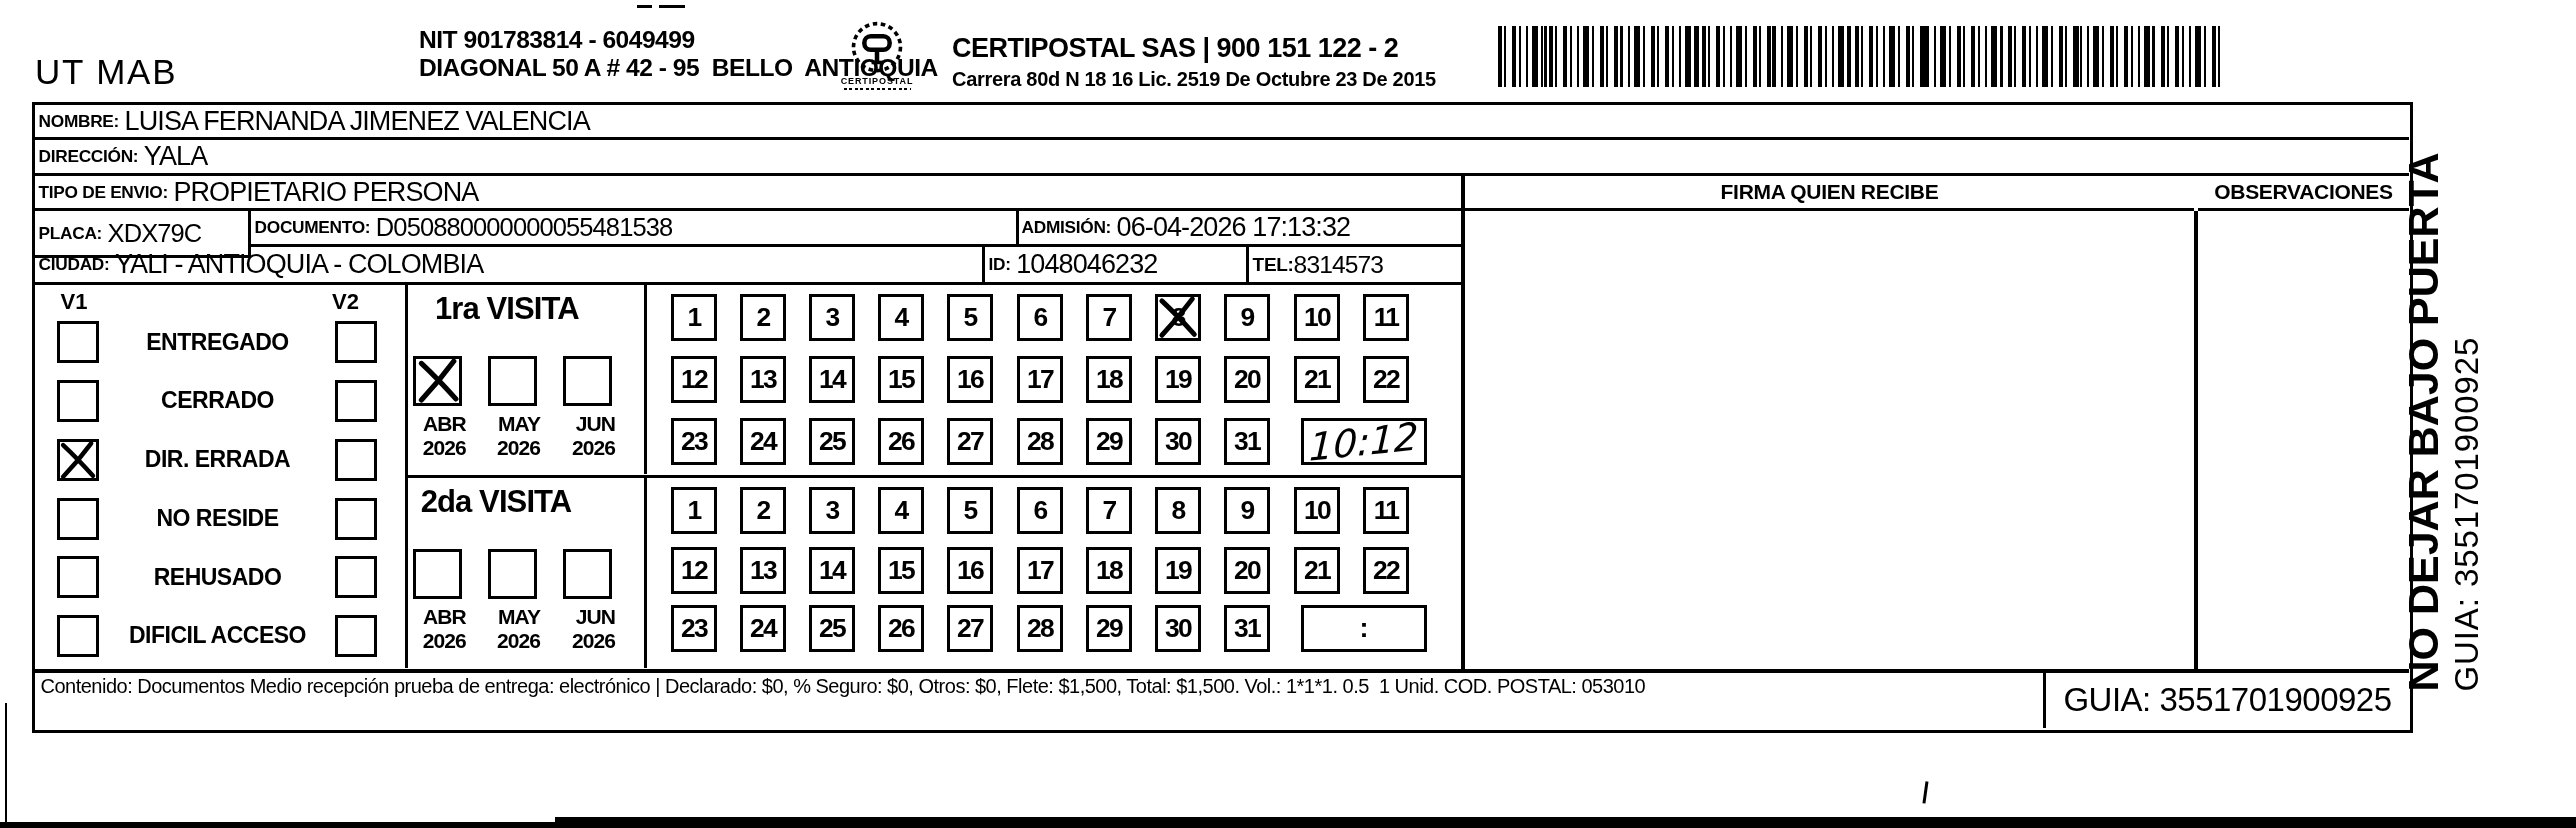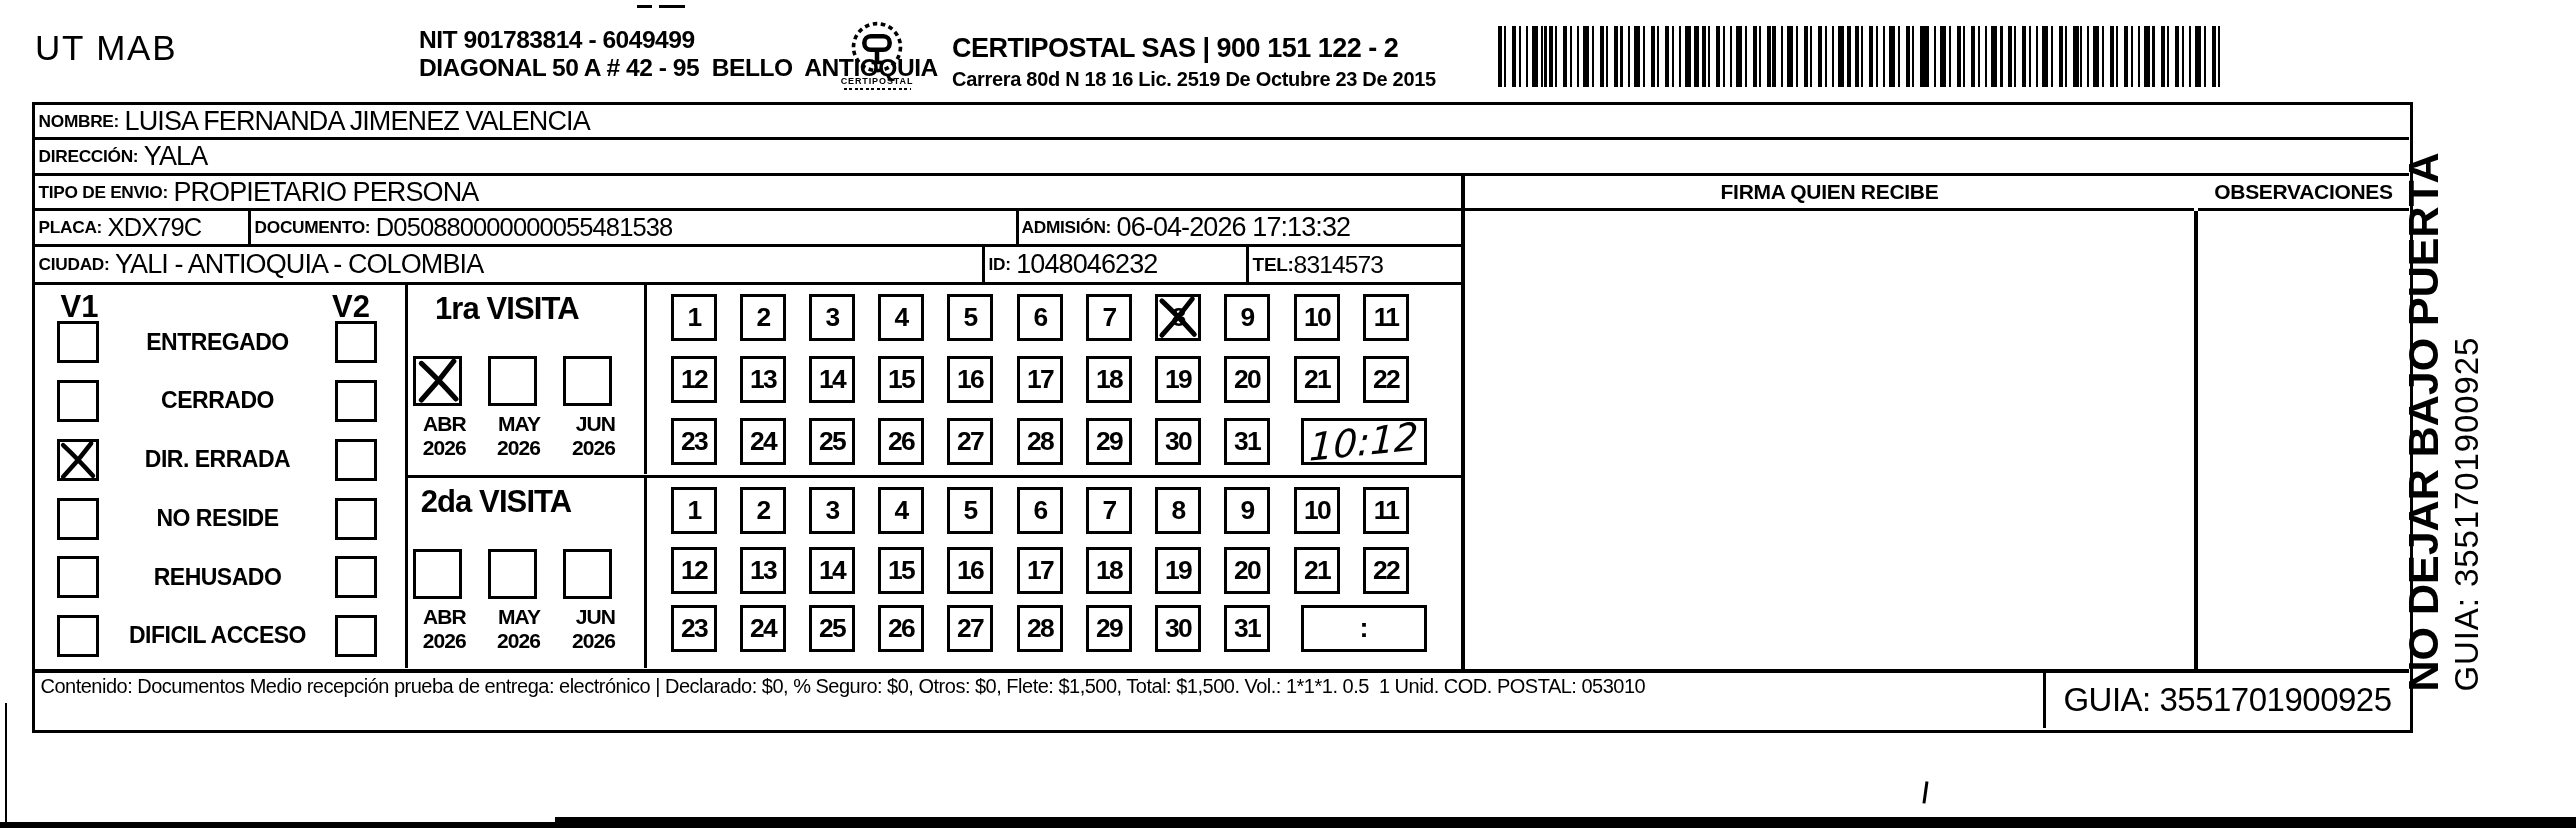--- a/index.html
+++ b/index.html
@@ -1,20 +1,20 @@
 <!DOCTYPE html>
 <html style="font-size:14.6px"><head>
 <meta charset="utf-8">
 <style>
   html,body{margin:0;padding:0;background:#fff;}
   .sheet{position:relative;width:2576px;height:829px;background:#fff;color:#000;
          font-family:"Liberation Sans",sans-serif;overflow:hidden;}
   .abs{position:absolute;}
   
-  .sender{left:35px;top:28px;font-size:35px;letter-spacing:1.8px;}
+  .sender{left:35px;top:52px;font-size:35px;letter-spacing:1.8px;}
   .nit{left:419px;top:25.5px;font-weight:700;font-size:24.6px;letter-spacing:-0.5px;line-height:28px;white-space:pre;}
   .logo{left:836px;top:20px;width:82px;text-align:center;}
   .logo svg{display:block;margin:0 auto;}
   .logo-name{font-size:9px;font-weight:700;letter-spacing:0.9px;}
   .logo-tag{height:2.7px;width:67px;margin:1.8px auto 0;
             background:repeating-linear-gradient(90deg,#000 0 2.7px,transparent 2.7px 5.5px);}
   .company{left:952px;top:35px;line-height:27px;}
   .company .l1{font-weight:700;font-size:27px;letter-spacing:-0.5px;}
   .company .l2{font-weight:700;font-size:20px;letter-spacing:-0.3px;margin-top:3.6px;}
   .barcode{left:1498px;top:25.5px;width:724px;height:61px;
@@ -30,21 +30,21 @@
   .bb{border-bottom:3.6px solid #000;}
   .br{border-right:3.6px solid #000;}
   .hdrcell{display:flex;align-items:center;justify-content:center;
            font-weight:700;font-size:21px;letter-spacing:-0.3px;}
   
   .vtitle{font-weight:700;font-size:31px;letter-spacing:-0.9px;}
   .chk{border:3.6px solid #000;background:#fff;}
   .xmark{position:absolute;inset:-4.6px;pointer-events:none;}
   .stlabel{position:absolute;font-weight:700;font-size:23px;letter-spacing:-0.5px;
            left:73px;width:219px;text-align:center;}
-  .vhead{position:absolute;font-weight:700;font-size:31px;}
+  .vhead{position:absolute;font-weight:700;font-size:22px;}
   .month{position:absolute;width:56px;text-align:right;}
   .month .mb{width:43px;height:44px;margin:0 auto;position:relative;}
   .month .ml{font-weight:700;font-size:21px;letter-spacing:-0.9px;margin-top:5.5px;}
   .month .my{font-weight:700;font-size:21px;letter-spacing:-0.9px;}
   .day-box{position:absolute;width:46px;height:47px;border:3.6px solid #000;box-sizing:border-box;
            display:flex;align-items:center;justify-content:center;
            font-weight:700;font-size:26.4px;letter-spacing:-1.8px;}
   .time-box{position:absolute;width:126px;height:47px;border:3.6px solid #000;box-sizing:border-box;
             display:flex;align-items:center;justify-content:center;font-weight:700;font-size:27px;}
   .handwrite{font-family:"DejaVu Sans",sans-serif;font-style:italic;font-size:38px;font-weight:400;
@@ -96,21 +96,21 @@
     <div class="abs fldrow bb" style="top:35px;width:2374px;height:36px;">
       <span class="flbl">DIRECCIÓN:</span>
       <span class="fval">YALA</span>
     </div>
 
     <div class="abs fldrow bb" style="top:71px;width:1430px;height:35px;">
       <span class="flbl">TIPO DE ENVIO:</span>
       <span class="fval">PROPIETARIO PERSONA</span>
     </div>
 
-    <div class="abs fldrow bb br" style="top:106px;left:0;width:216px;height:36px;">
+    <div class="abs fldrow bb br" style="top:106px;left:0;width:216px;height:47px;">
       <span class="flbl">PLACA:</span>
       <span class="fval" style="font-size:25.5px;">XDX79C</span>
     </div>
     <div class="abs fldrow bb br" style="top:106px;left:216px;width:768px;height:36px;">
       <span class="flbl">DOCUMENTO:</span>
       <span class="fval" style="font-size:25.5px;">D050880000000055481538</span>
     </div>
     <div class="abs fldrow bb" style="top:106px;left:983px;width:446px;height:36px;">
       <span class="flbl">ADMISIÓN:</span>
       <span class="fval">06-04-2026 17:13:32</span>

